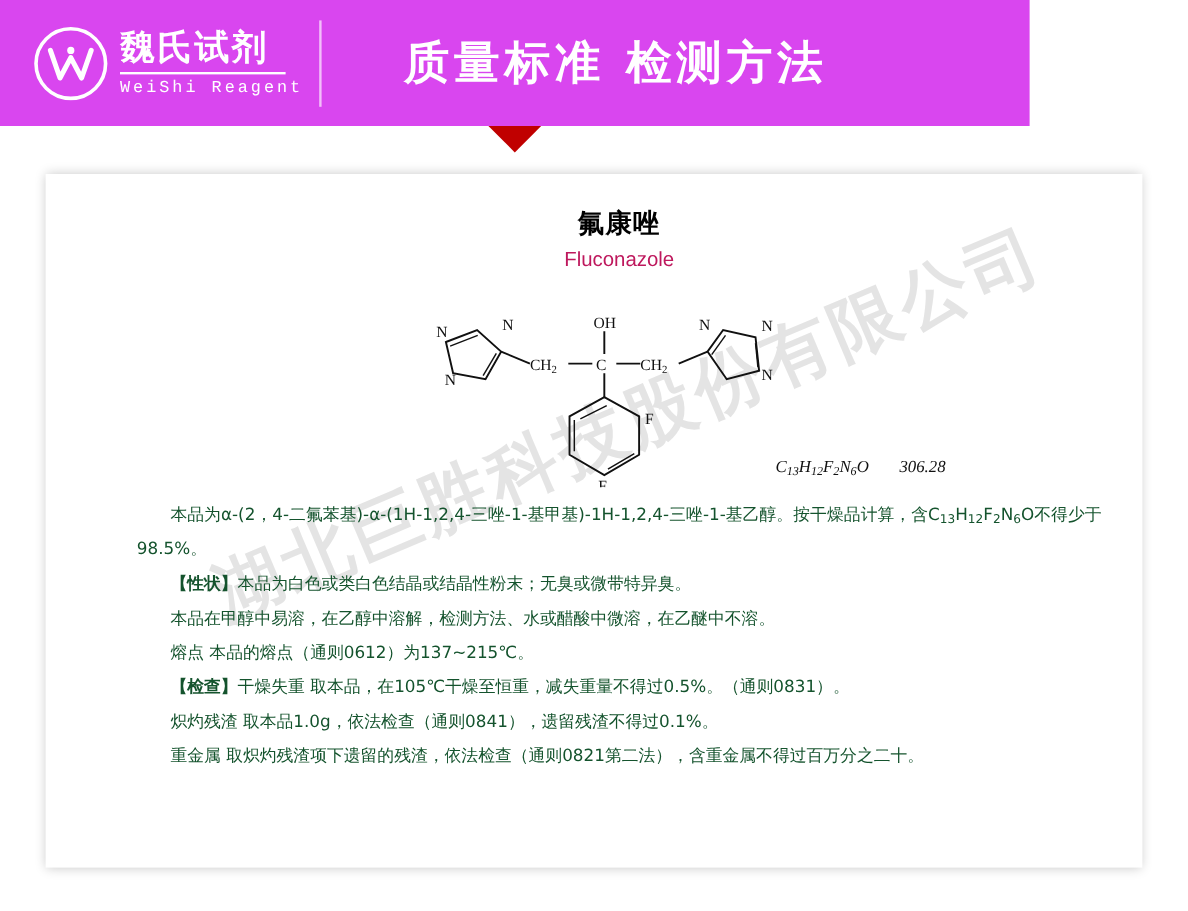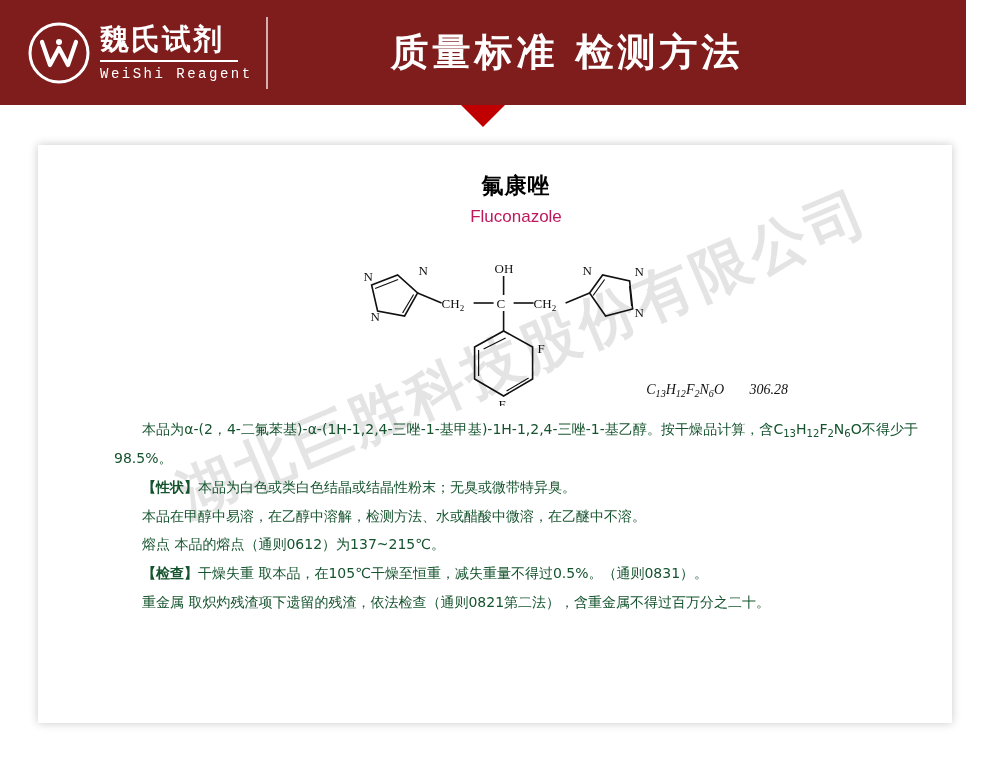--- a/index.html
+++ b/index.html
@@ -11,23 +11,23 @@
     height: 759px;
     background: #ffffff;
     font-family: "Liberation Sans", sans-serif;
     overflow: hidden;
     position: relative;
   }
 
   
   .header {
     position: relative;
-    width: 966px;
+    width: 858px;
     height: 105px;
-    background: #7f1d1d;
+    background: #d946ef;
     display: flex;
     align-items: center;
     box-sizing: border-box;
   }
   .logo-block {
     display: flex;
     align-items: center;
     padding-left: 28px;
     width: 262px;
     box-sizing: border-box;
@@ -263,17 +263,18 @@
         <span class="mw">306.28</span>
       </div>
     </div>
 
     <div class="body-text">
       <p class="indent">本品为α-(2，4-二氟苯基)-α-(1H-1,2,4-三唑-1-基甲基)-1H-1,2,4-三唑-1-基乙醇。按干燥品计算，含C<sub>13</sub>H<sub>12</sub>F<sub>2</sub>N<sub>6</sub>O不得少于98.5%。</p>
       <p class="indent"><span class="sec-label">【性状】</span>本品为白色或类白色结晶或结晶性粉末；无臭或微带特异臭。</p>
       <p class="indent">本品在甲醇中易溶，在乙醇中溶解，检测方法、水或醋酸中微溶，在乙醚中不溶。</p>
       <p class="indent">熔点  本品的熔点（通则0612）为137~215℃。</p>
       <p class="indent"><span class="sec-label">【检查】</span>干燥失重  取本品，在105℃干燥至恒重，减失重量不得过0.5%。（通则0831）。</p>
+      <p class="indent">炽灼残渣  取本品1.0g，依法检查（通则0841），遗留残渣不得过0.1%。</p>
       <p class="indent">重金属  取炽灼残渣项下遗留的残渣，依法检查（通则0821第二法），含重金属不得过百万分之二十。</p>
     </div>
 
   </div>
 </div>
 
 </body></html>

